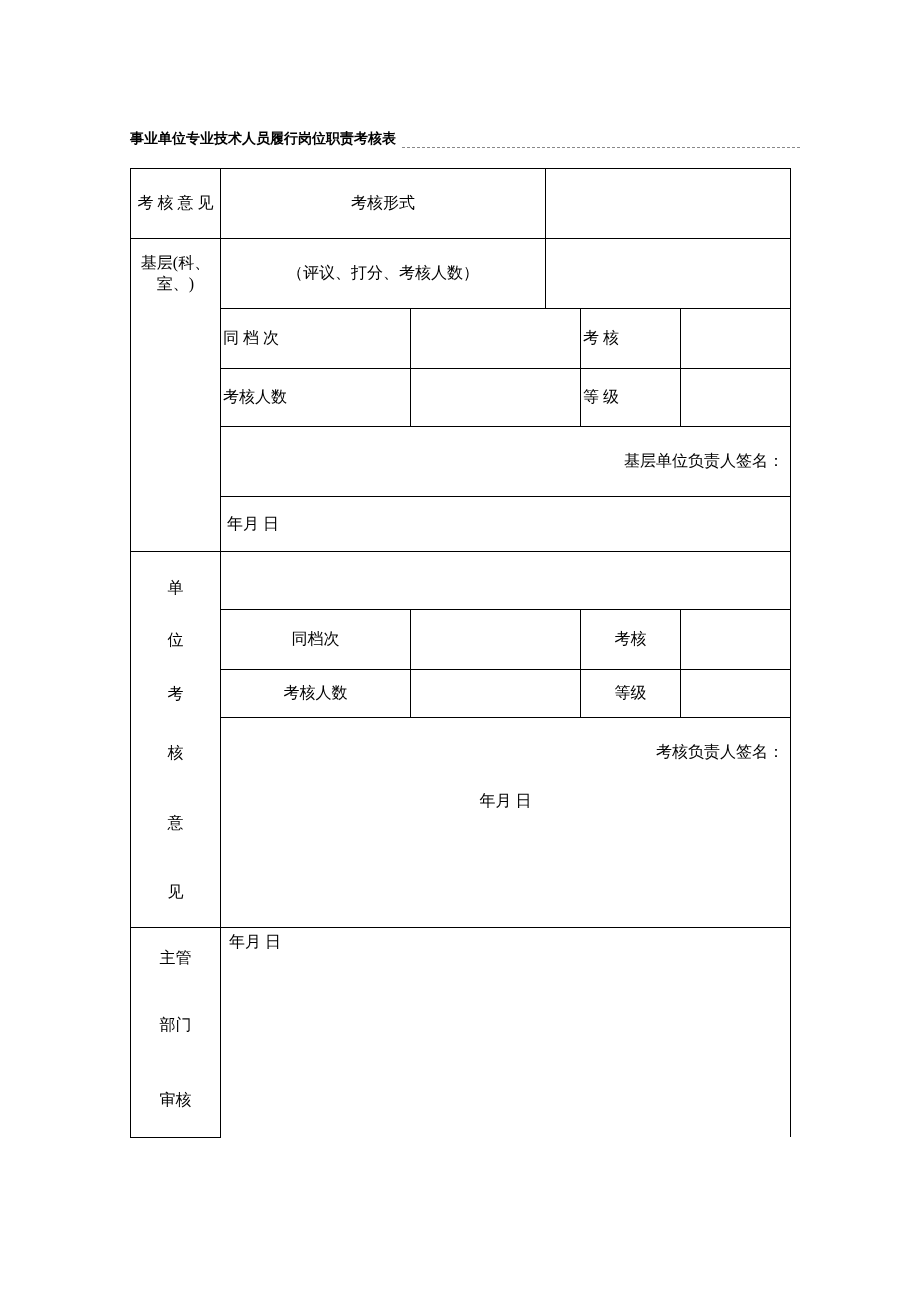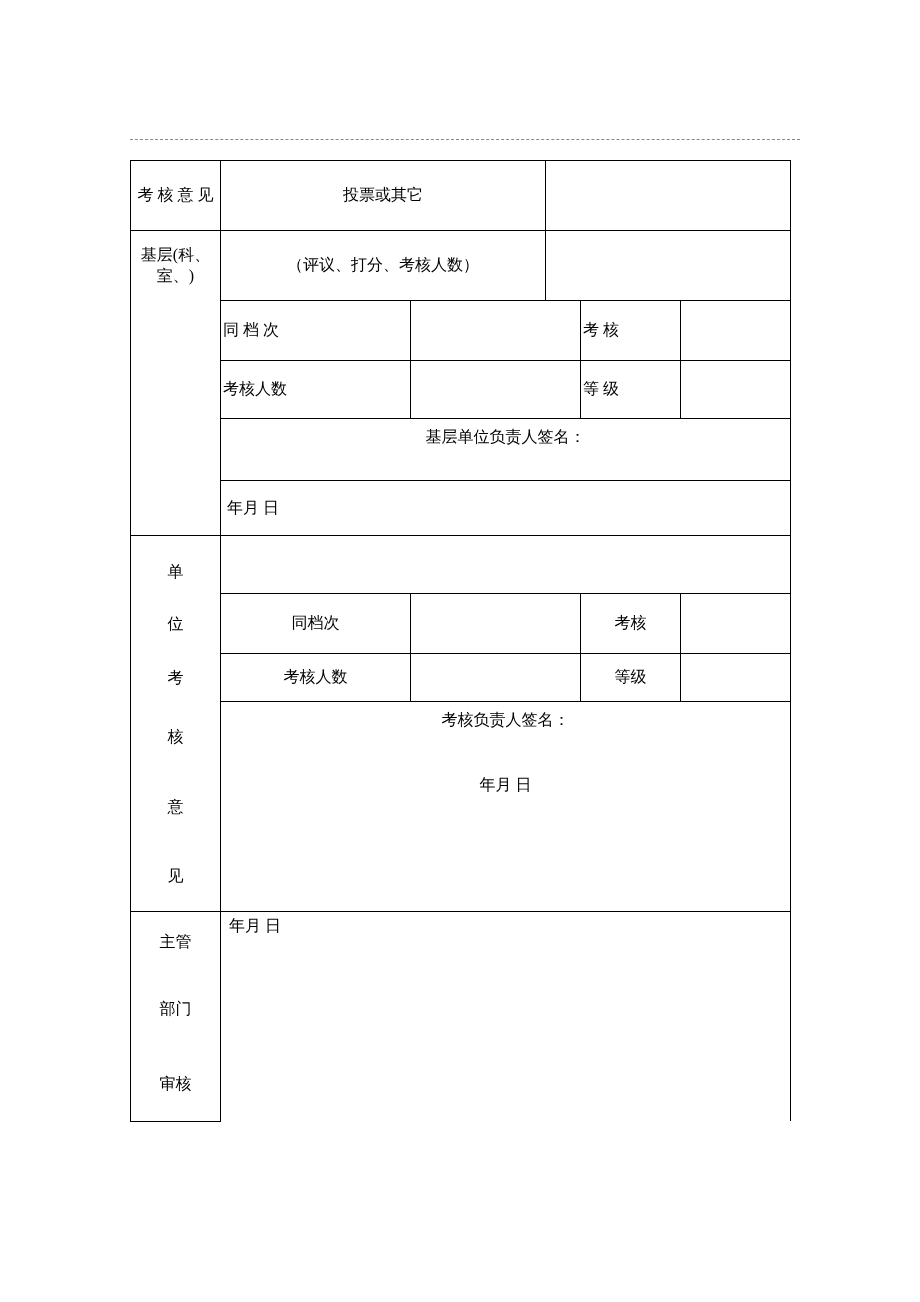--- a/index.html
+++ b/index.html
@@ -34,48 +34,49 @@
     }
     td {
       border: 1px solid #000;
       vertical-align: middle;
       padding: 4px 2px;
       font-size: 16px;
     }
     .center { text-align: center; }
     .left   { text-align: left; }
     .vchar  { text-align: center; line-height: 2.2; }
-    .sig    { text-align: center; padding: 8px 6px; vertical-align: top; }
+    .sig    { text-align: right; padding: 24px 6px; vertical-align: top; }
     .ymd    { text-align: center; }
     .ymdleft{ text-align: left; padding-left: 8px; vertical-align: top; }
     .noborder-top { border-top: none; }
     .noborder-bottom { border-bottom: none; }
   </style>
 </head>
 <body>
 
 <div class="title-wrap">
+  <div class="title">事业单位专业技术人员履行岗位职责考核表</div>
   <div class="dashes"></div>
 </div>
 
 <table>
   <colgroup>
     <col style="width:90px">
     <col style="width:95px">
     <col style="width:95px">
     <col style="width:135px">
     <col style="width:35px">
     <col style="width:100px">
     <col style="width:110px">
   </colgroup>
 
   <tbody>
       <tr>
     <td class="center" style="height:70px">考 核 意  见</td>
-    <td class="center" colspan="3">投票或其它</td>
+    <td class="center" colspan="3">考核形式</td>
     <td colspan="3"></td>
   </tr>
 
   <tr>
     <td class="center noborder-bottom" style="height:70px">基层(科、室、)</td>
     <td class="center" colspan="3">（评议、打分、考核人数）</td>
     <td colspan="3"></td>
   </tr>
 
   <tr>

